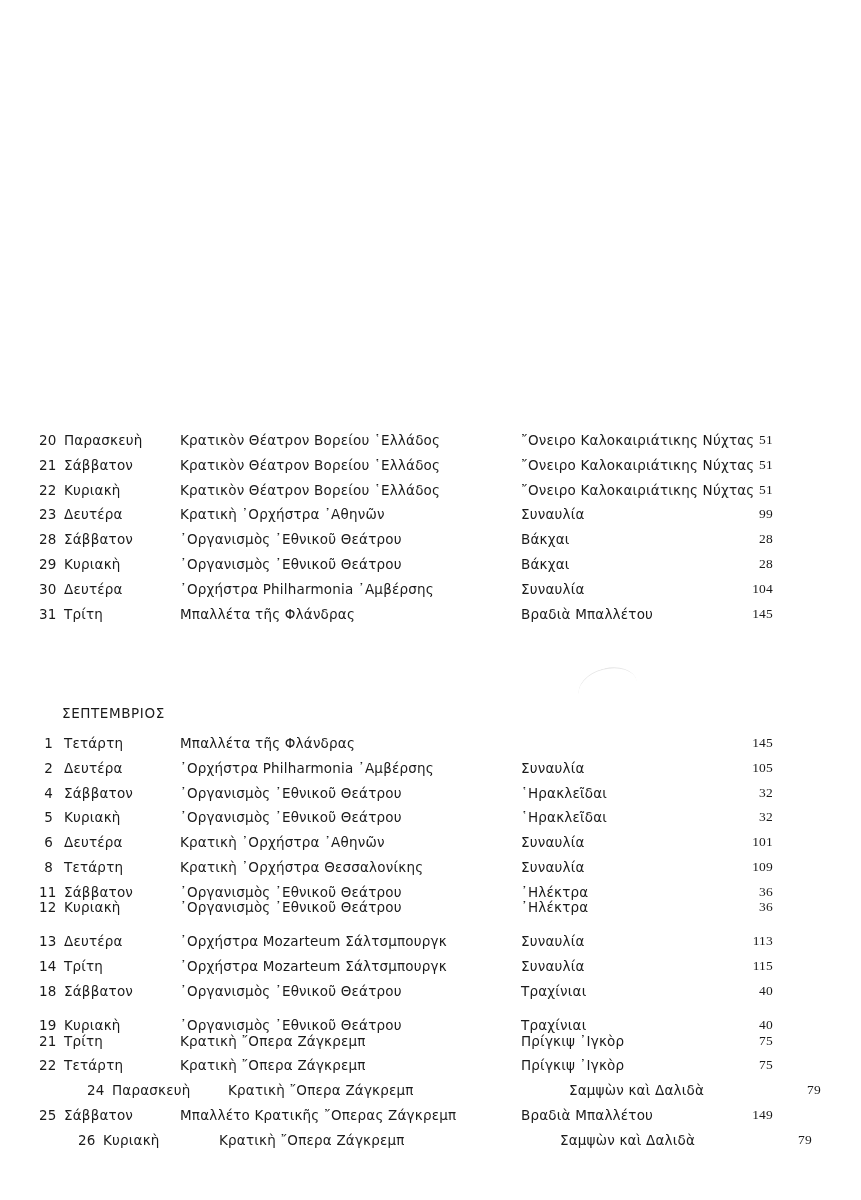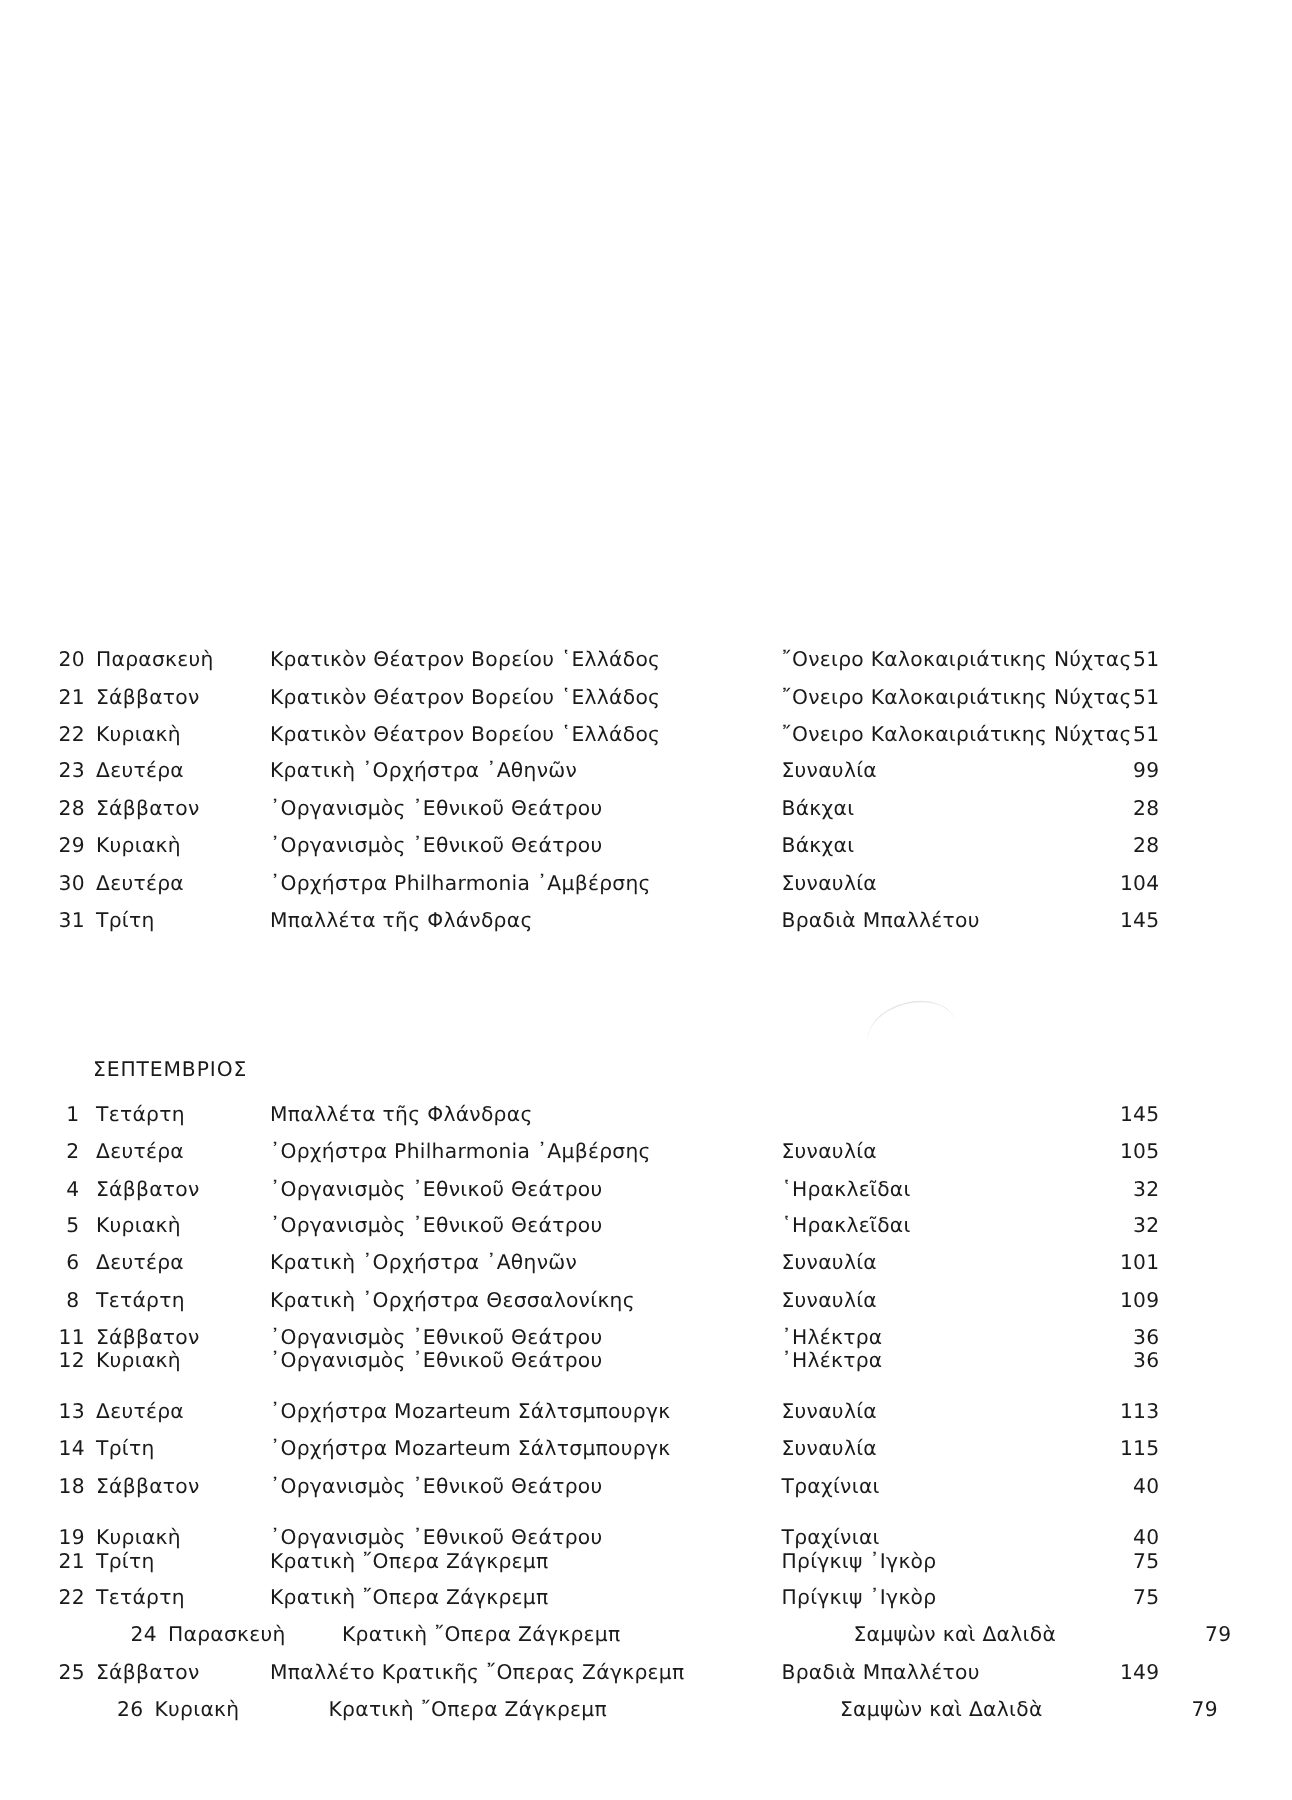--- a/index.html
+++ b/index.html
@@ -10,21 +10,21 @@
     }
     .page { position: absolute; left: 0; top: 0; width: 861px; height: 1200px; }
     .section { position: absolute; left: 0; width: 861px; }
     .row { position: absolute; left: 0; width: 850px; height: 24.8px; }
     .row span { position: absolute; top: 0; white-space: nowrap; line-height: 20px; }
     .day { left: 39px; width: 30px; text-align: right; }
     .day.left { left: 39px; text-align: left; width: 30px; }
     .weekday { left: 64px; }
     .venue { left: 180px; }
     .work { left: 521px; }
-    .num { right: 77px; text-align: right; }
+    .num { right: 77px; text-align: right; font-family: Liberation Serif, serif; }
     .month-heading {
       position: absolute; left: 62px; top: 705px; letter-spacing: 0.6px;
       font-size: 13.5px;
     }
     .arc {
       position: absolute; left: 578px; top: 668px; width: 60px; height: 40px;
       border-top: 1px solid #e6e6e6; border-radius: 50% 50% 0 0;
       transform: rotate(-15deg);
     }
   </style>

